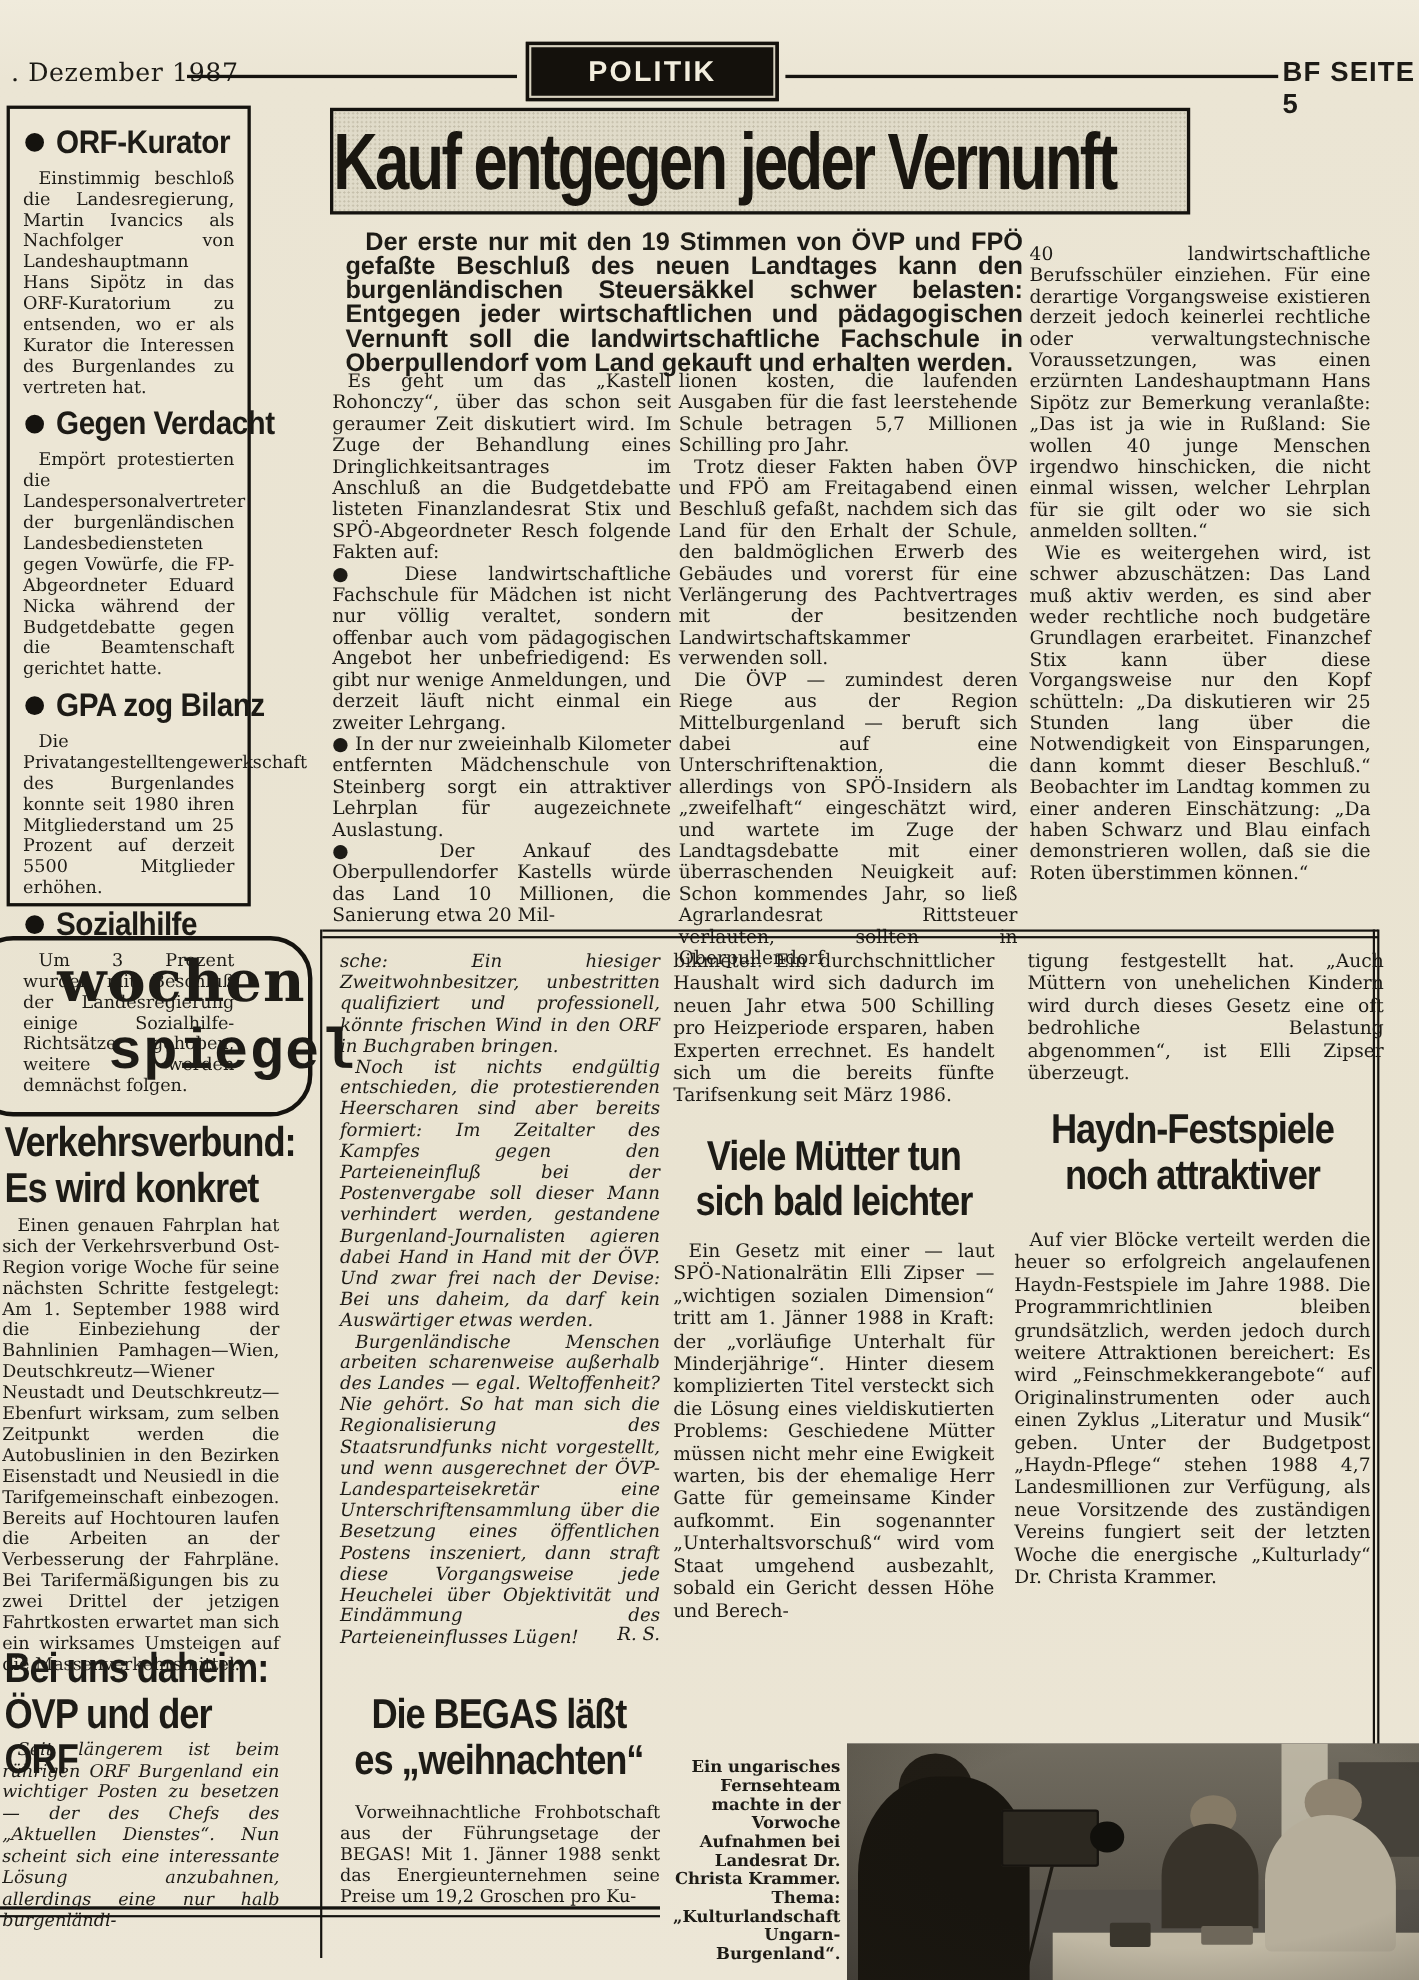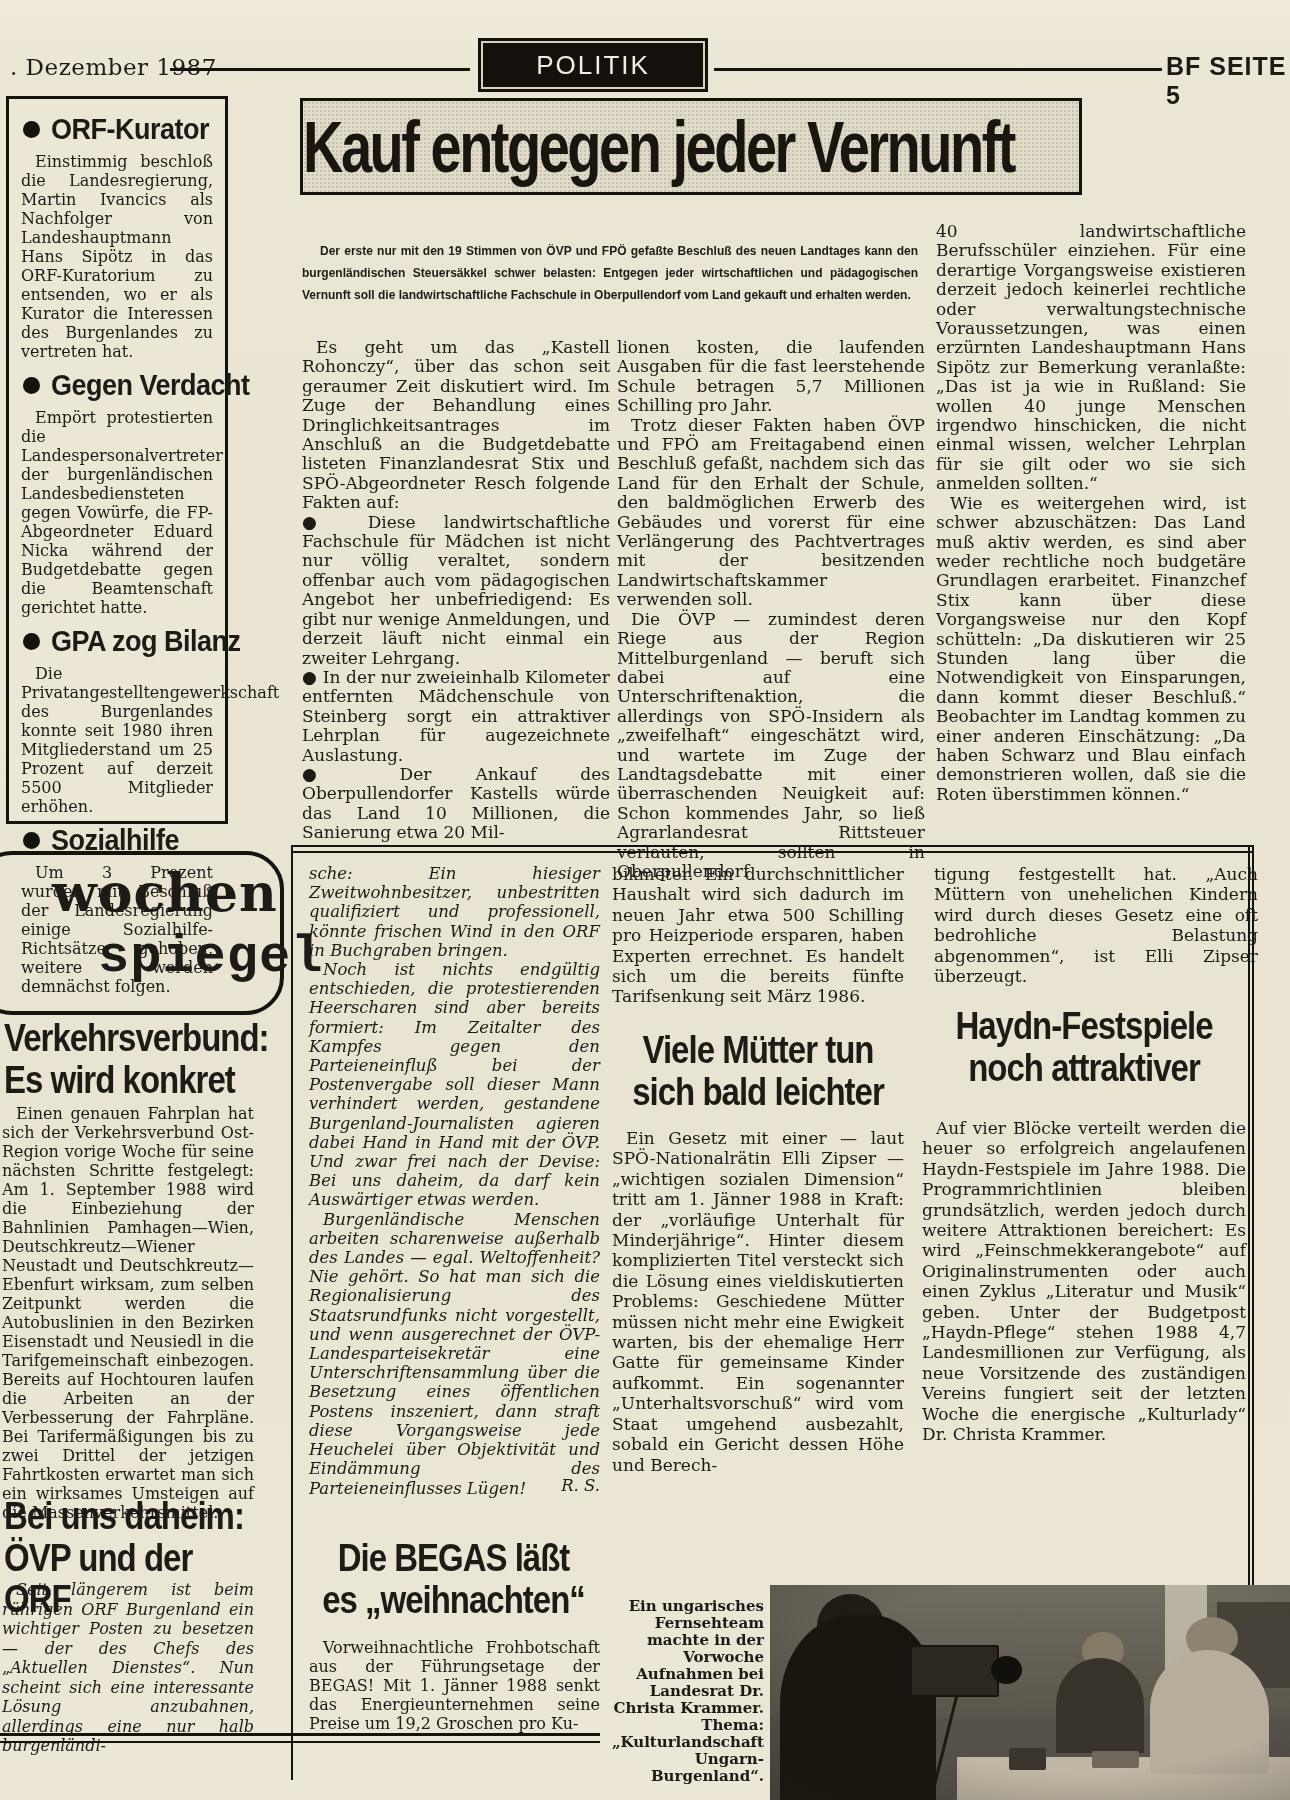--- a/index.html
+++ b/index.html
@@ -14,39 +14,39 @@
   .abs{position:absolute;}
   .sans{font-family:"Liberation Sans",sans-serif;}
   .rule{background:#15130f;height:3px;}
   
   .date{left:10px;top:54px;font-size:23px;letter-spacing:.5px;}
   .rule-l{left:170px;top:68px;width:300px;}
   .rule-r{left:714px;top:68px;width:448px;}
   .politik{left:478px;top:38px;width:224px;height:48px;background:#14110c;
     border:3px solid #14110c;box-shadow:inset 0 0 0 2px #d8d2bf;
     display:flex;align-items:center;justify-content:center;}
-  .politik span{color:#f2eddd;font-weight:400;font-size:26px;letter-spacing:2px;}
+  .politik span{color:#f2eddd;font-weight:700;font-size:26px;letter-spacing:2px;}
   .pagenum{left:1166px;top:52px;font-size:25px;font-weight:700;letter-spacing:1px;}
   
   .briefs{left:6px;top:96px;width:222px;height:728px;border:3px solid #15130f;
     box-sizing:border-box;padding:6px 12px 4px 12px;background:#ece6d5;}
   .brief-head{display:flex;align-items:center;gap:11px;margin:9px 0 7px 2px;}
   .bullet{width:17px;height:17px;border-radius:50%;background:#15130f;flex:0 0 auto;}
   .brief-title{font-family:"Liberation Sans",sans-serif;font-weight:700;font-size:27px;
     letter-spacing:-.5px;transform:scaleY(1.1);transform-origin:left center;white-space:nowrap;}
   .brief-body{font-size:16px;line-height:19px;text-align:justify;text-indent:14px;}
   
   .hbox{left:300px;top:98px;width:782px;height:97px;border:3px solid #15130f;box-sizing:border-box;
     background-color:#e0dbc9;
     background-image:radial-gradient(#c6c0ac 1px,transparent 1.1px);background-size:4px 4px;
     display:flex;align-items:center;justify-content:flex-start;}
   .main-head{font-family:"Liberation Sans",sans-serif;font-weight:700;font-size:56px;
     letter-spacing:-2.5px;transform:scaleY(1.3);white-space:nowrap;color:#191610;}
-  .lead{left:302px;top:208px;width:616px;font-family:"Liberation Sans",sans-serif;font-weight:700;
-    font-size:12px;line-height:22px;text-align:justify;text-indent:18px;margin-top:32px;}
+  .lead{left:314px;top:208px;width:616px;font-family:"Liberation Sans",sans-serif;font-weight:700;
+    font-size:23px;line-height:22px;text-align:justify;text-indent:18px;}
   .col{text-align:justify;font-size:17px;line-height:19.4px;}
   .col p{margin:0;}
   .col p.ind{text-indent:14px;}
   .c1{left:302px;top:338px;width:308px;}
   .c2{left:617px;top:338px;width:308px;}
   .c3{left:936px;top:222px;width:310px;}
   
   .toprule{left:293px;top:845px;width:960px;height:4px;border-top:2px solid #15130f;border-bottom:2px solid #15130f;box-sizing:content-box;}
   .vrule-a{left:291px;top:845px;width:2px;height:935px;background:#15130f;}
   .vrule-r{left:1248px;top:845px;width:6px;height:742px;border-left:2px solid #15130f;border-right:2px solid #15130f;box-sizing:border-box;}

